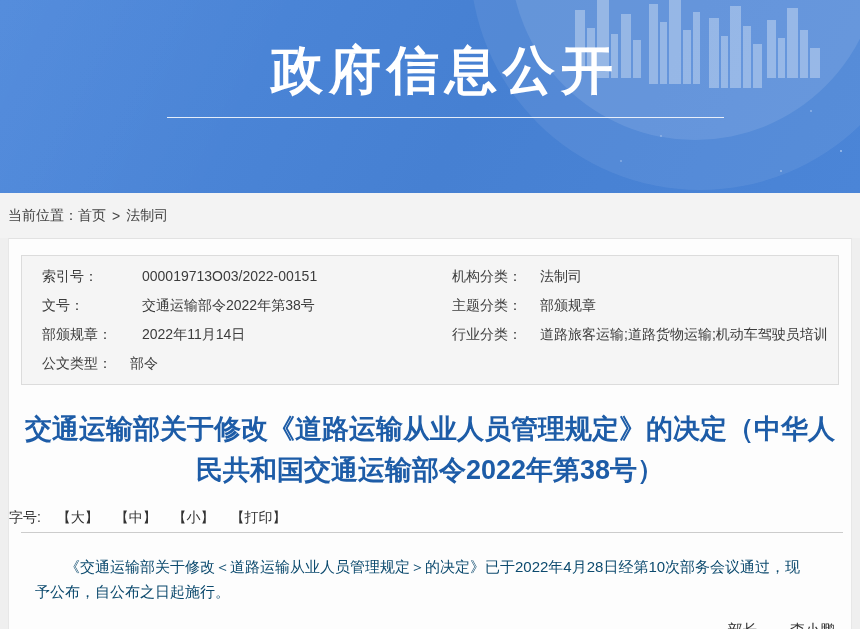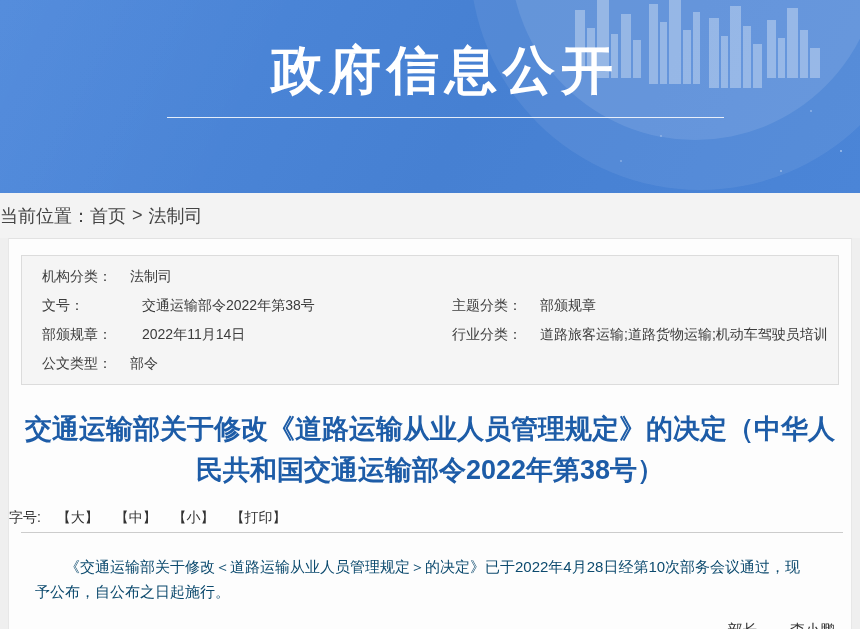--- a/index.html
+++ b/index.html
@@ -22,21 +22,21 @@
             box-shadow:-60px 20px 0 rgba(255,255,255,0.4), -140px 45px 0 rgba(255,255,255,0.35),
                        -220px 10px 0 rgba(255,255,255,0.3), -300px 55px 0 rgba(255,255,255,0.3),
                        -30px -40px 0 rgba(255,255,255,0.35), -180px -15px 0 rgba(255,255,255,0.3); }
   .banner-title { position:absolute; top:36px; left:0; width:890px; text-align:center;
             font-size:52px; font-weight:bold; color:#ffffff; letter-spacing:6px; }
   .banner-underline { position:absolute; top:117px; left:167px; width:557px; height:1px;
             background:rgba(255,255,255,0.85); }
 
   
   .breadcrumb-bar { width:860px; height:45px; background:#f3f3f3; display:flex; align-items:center;
-            font-size:18px; color:#444; }
+            padding-left:8px; font-size:14px; color:#444; }
   .breadcrumb-bar a { color:#444; text-decoration:none; }
   .crumb-sep { margin:0 6px; }
 
   
   .container { margin:0 8px; width:844px; min-height:391px; background:#fdfdfd;
             border:1px solid #e7e7e7; border-top:1px solid #e2e2e2; padding-top:16px; }
 
   
   .info-table { margin:0 12px; background:#f5f5f5; border:1px solid #dcdcdc; padding:6px 0; }
   .info-row { display:flex; line-height:29px; font-size:14px; color:#3c3c3c; }
@@ -107,20 +107,24 @@
   <a href="#">首页</a>
   <span class="crumb-sep">&gt;</span>
   <a href="#">法制司</a>
 </div>
 
 <div class="container">
 
   <div class="info-table">
 
     <div class="info-row">
+      <div class="info-half left">
+        <span class="info-label">索引号：</span>
+        <span class="info-value">000019713O03/2022-00151</span>
+      </div>
       <div class="info-half right">
         <span class="info-label">机构分类：</span>
         <span class="info-value">法制司</span>
       </div>
     </div>
 
     <div class="info-row">
       <div class="info-half left">
         <span class="info-label">文号：</span>
         <span class="info-value">交通运输部令2022年第38号</span>

